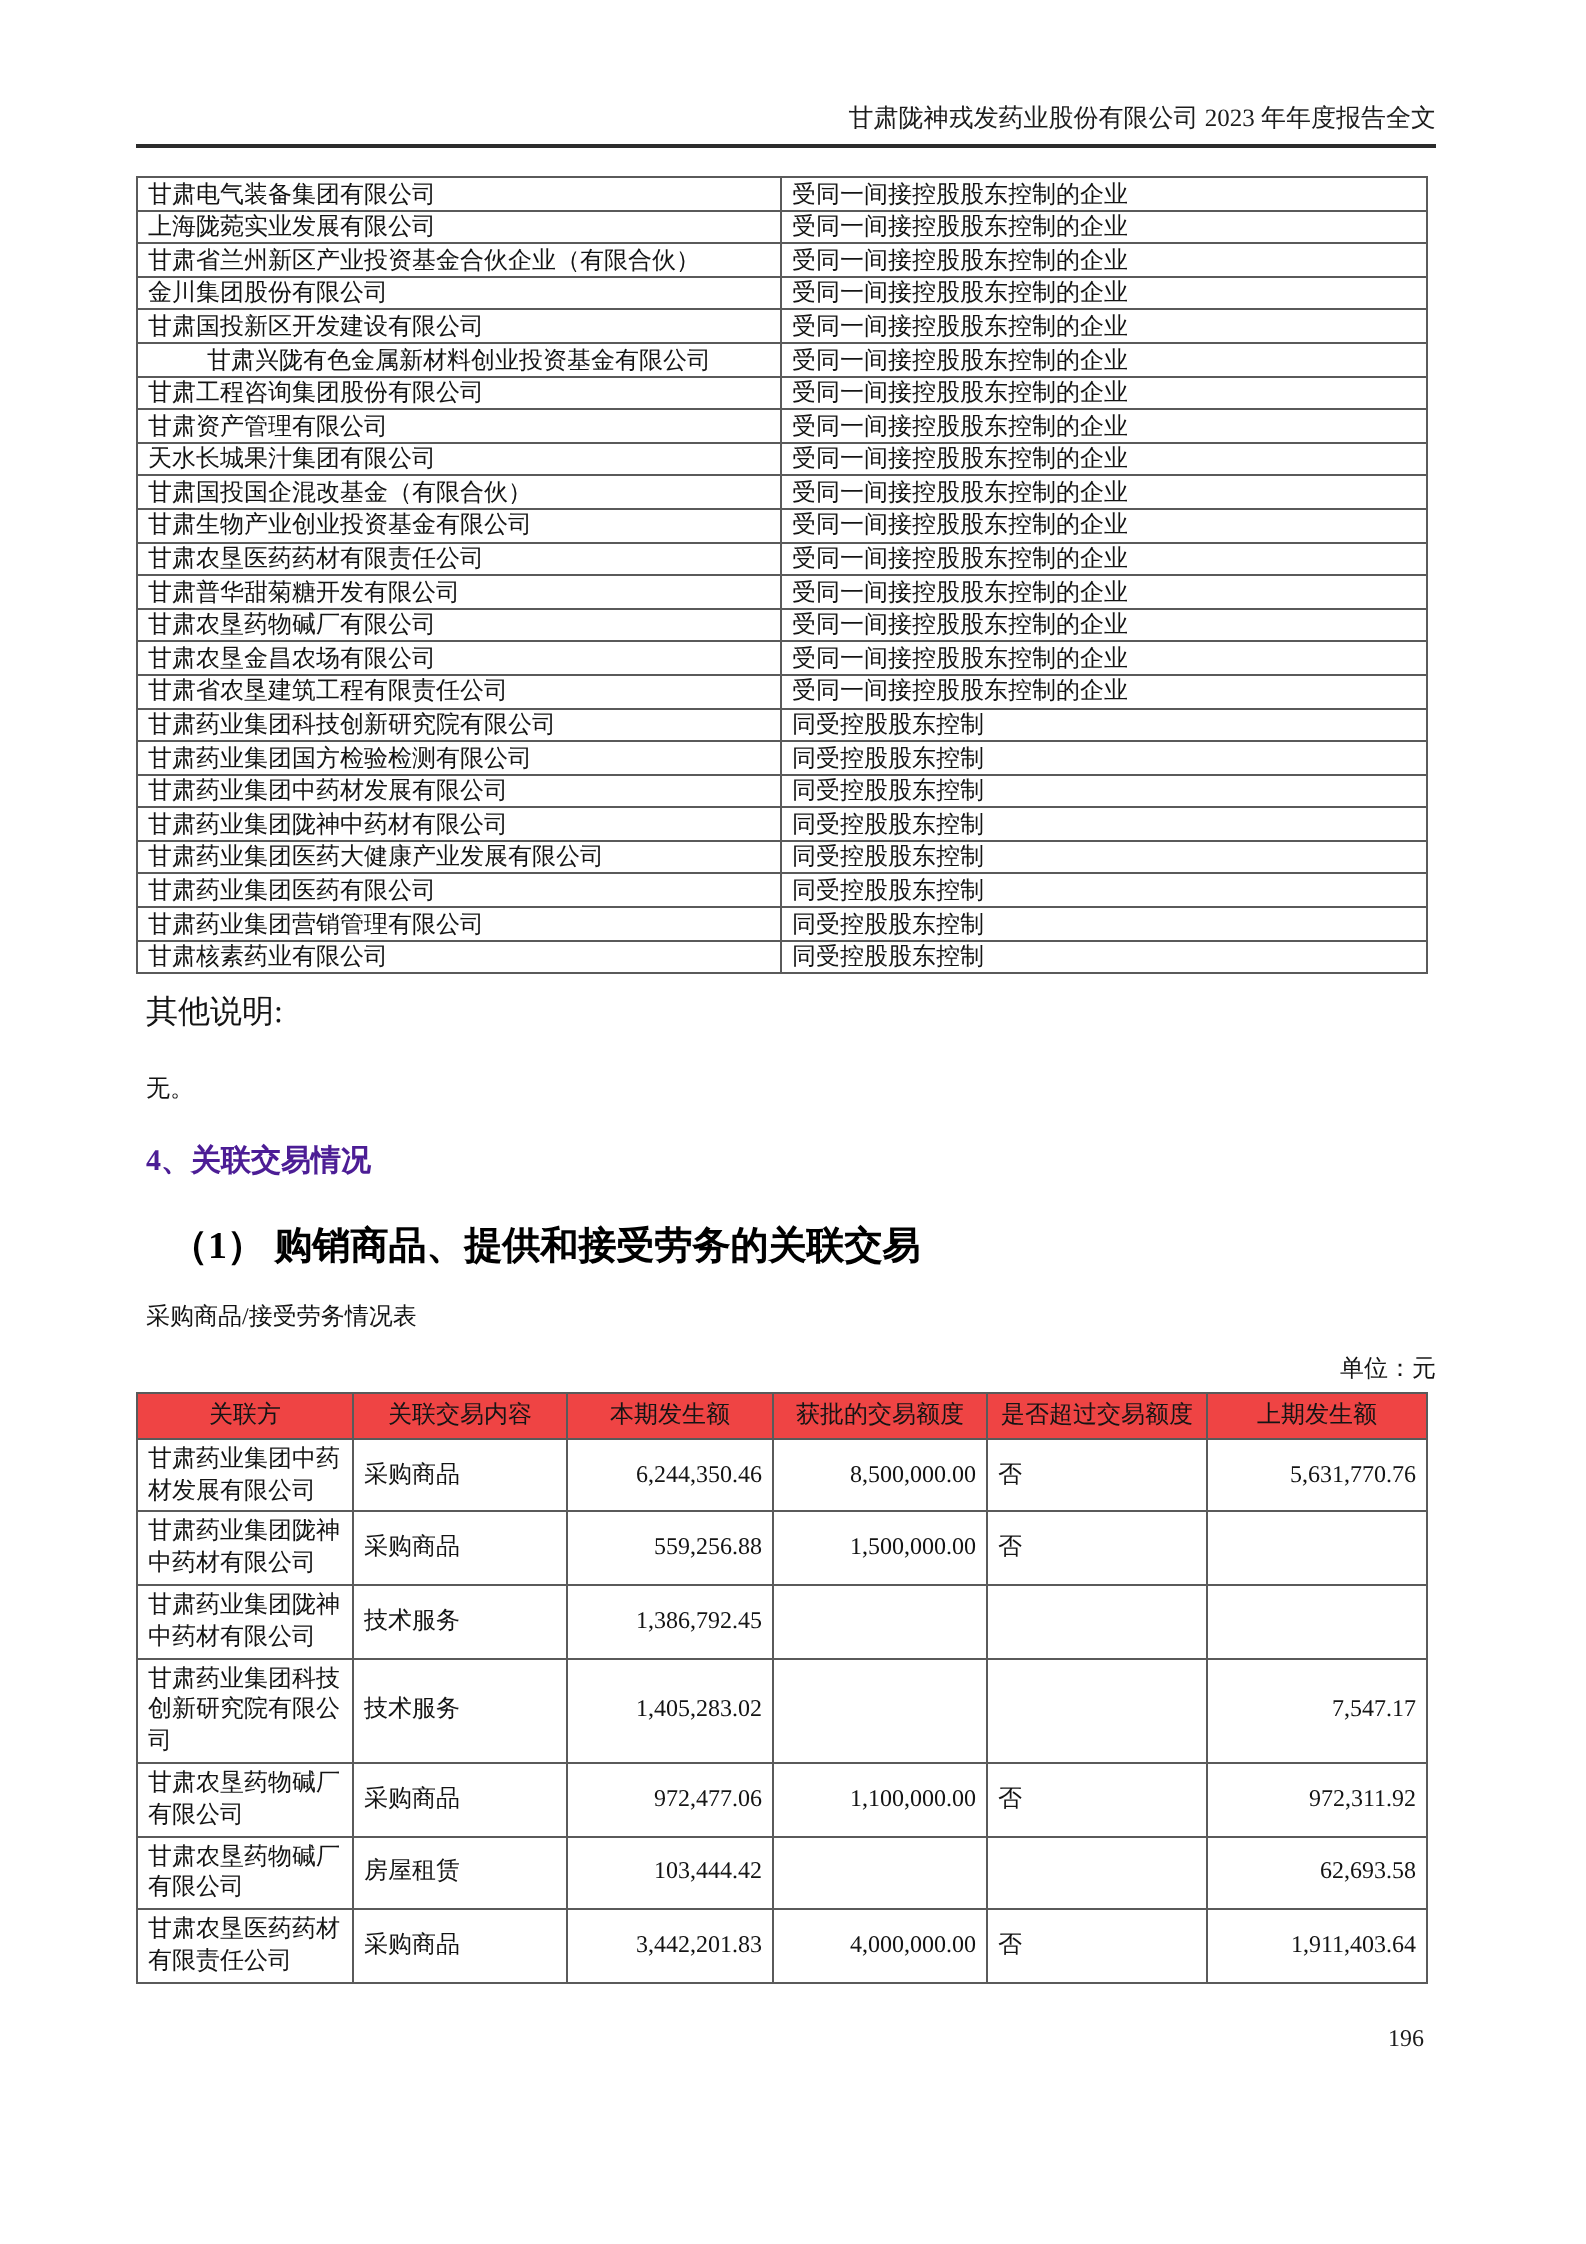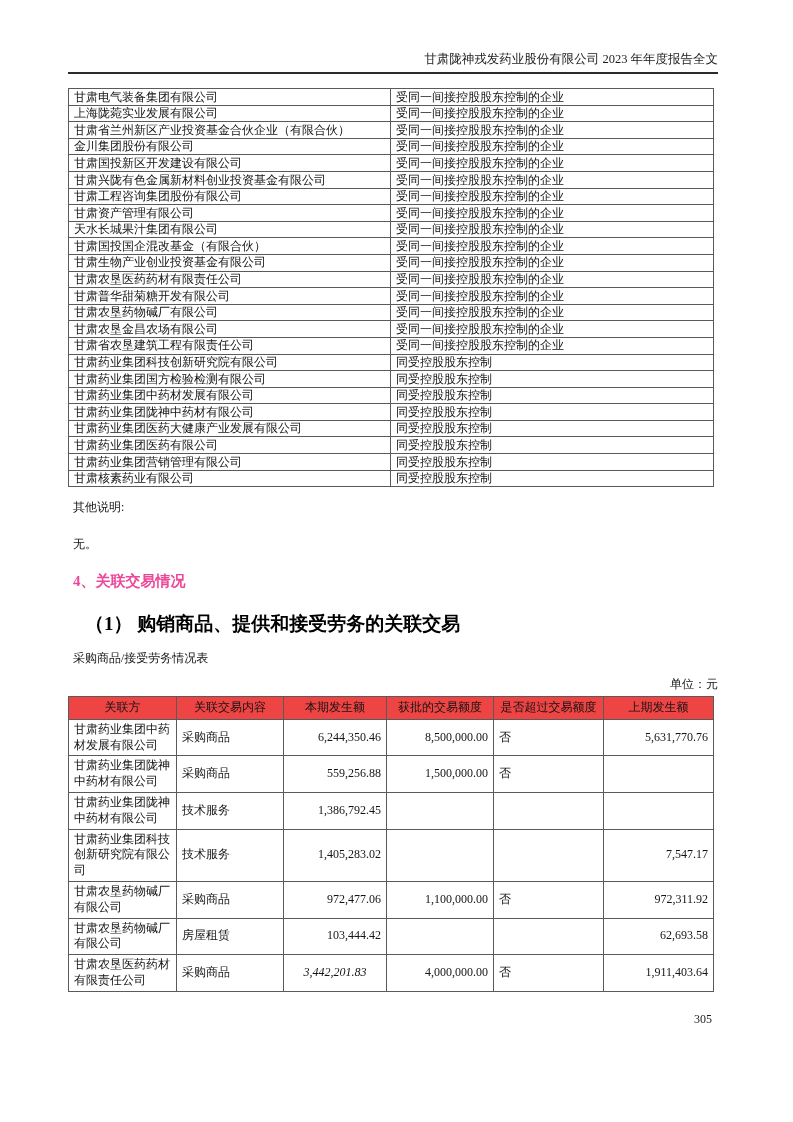--- a/index.html
+++ b/index.html
@@ -34,26 +34,26 @@
   .rel-table td {
     border:1px solid #5a5a5a;
     height:15.6px;
     line-height:14.5px;
     padding:0 5px;
     overflow:hidden;
     white-space:nowrap;
     vertical-align:middle;
   }
 
-  .note-label { margin:13px 0 0 5px; font-size:12px; line-height:14px; }
+  .note-label { margin:13px 0 0 5px; font-size:16px; line-height:14px; }
   .note-value { margin:23px 0 0 5px; font-size:12px; line-height:14px; }
 
   .sec-title {
     margin:22px 0 0 5px;
-    font-size:15px; font-weight:bold; line-height:17px; color:#ec4899;
+    font-size:15px; font-weight:bold; line-height:17px; color:#4c1d95;
   }
   .subsec-title {
     margin:26px 0 0 17px;
     font-size:19px; font-weight:bold; line-height:16px; color:#000;
   }
   .tbl-caption { margin:19px 0 0 5px; font-size:12px; line-height:14px; }
   .unit-label  { margin:12px 0 0 0; text-align:right; font-size:12px; line-height:14px; }
 
   .pur-table {
     margin-top:5px;
@@ -117,21 +117,21 @@
           </tr>
           <tr>
             <td style="text-align: left;">金川集团股份有限公司</td>
             <td style="text-align: left;">受同一间接控股股东控制的企业</td>
           </tr>
           <tr>
             <td style="text-align: left;">甘肃国投新区开发建设有限公司</td>
             <td style="text-align: left;">受同一间接控股股东控制的企业</td>
           </tr>
           <tr>
-            <td style="text-align: left;">甘肃兴陇有色金属新材料创业投资基金有限公司</td>
+            <td style="text-align: center;">甘肃兴陇有色金属新材料创业投资基金有限公司</td>
             <td style="text-align: left;">受同一间接控股股东控制的企业</td>
           </tr>
           <tr>
             <td style="text-align: left;">甘肃工程咨询集团股份有限公司</td>
             <td style="text-align: left;">受同一间接控股股东控制的企业</td>
           </tr>
           <tr>
             <td style="text-align: left;">甘肃资产管理有限公司</td>
             <td style="text-align: left;">受同一间接控股股东控制的企业</td>
           </tr>
@@ -277,23 +277,23 @@
             <td style="text-align: left;">甘肃农垦药物碱厂有限公司</td>
             <td style="text-align: left;">房屋租赁</td>
             <td style="text-align: right;">103,444.42</td>
             <td style="text-align: right;"></td>
             <td style="text-align: left;"></td>
             <td style="text-align: right;">62,693.58</td>
           </tr>
           <tr>
             <td style="text-align: left;">甘肃农垦医药药材有限责任公司</td>
             <td style="text-align: left;">采购商品</td>
-            <td style="text-align: center; font-style: italic;">3,442,201.83</td>
+            <td style="text-align: right;">3,442,201.83</td>
             <td style="text-align: right;">4,000,000.00</td>
             <td style="text-align: left;">否</td>
             <td style="text-align: right;">1,911,403.64</td>
           </tr>
         </tbody>
     </table>
 
-    <div class="page-num">305</div>
+    <div class="page-num">196</div>
   </div>
 </div>
 
 </body></html>

